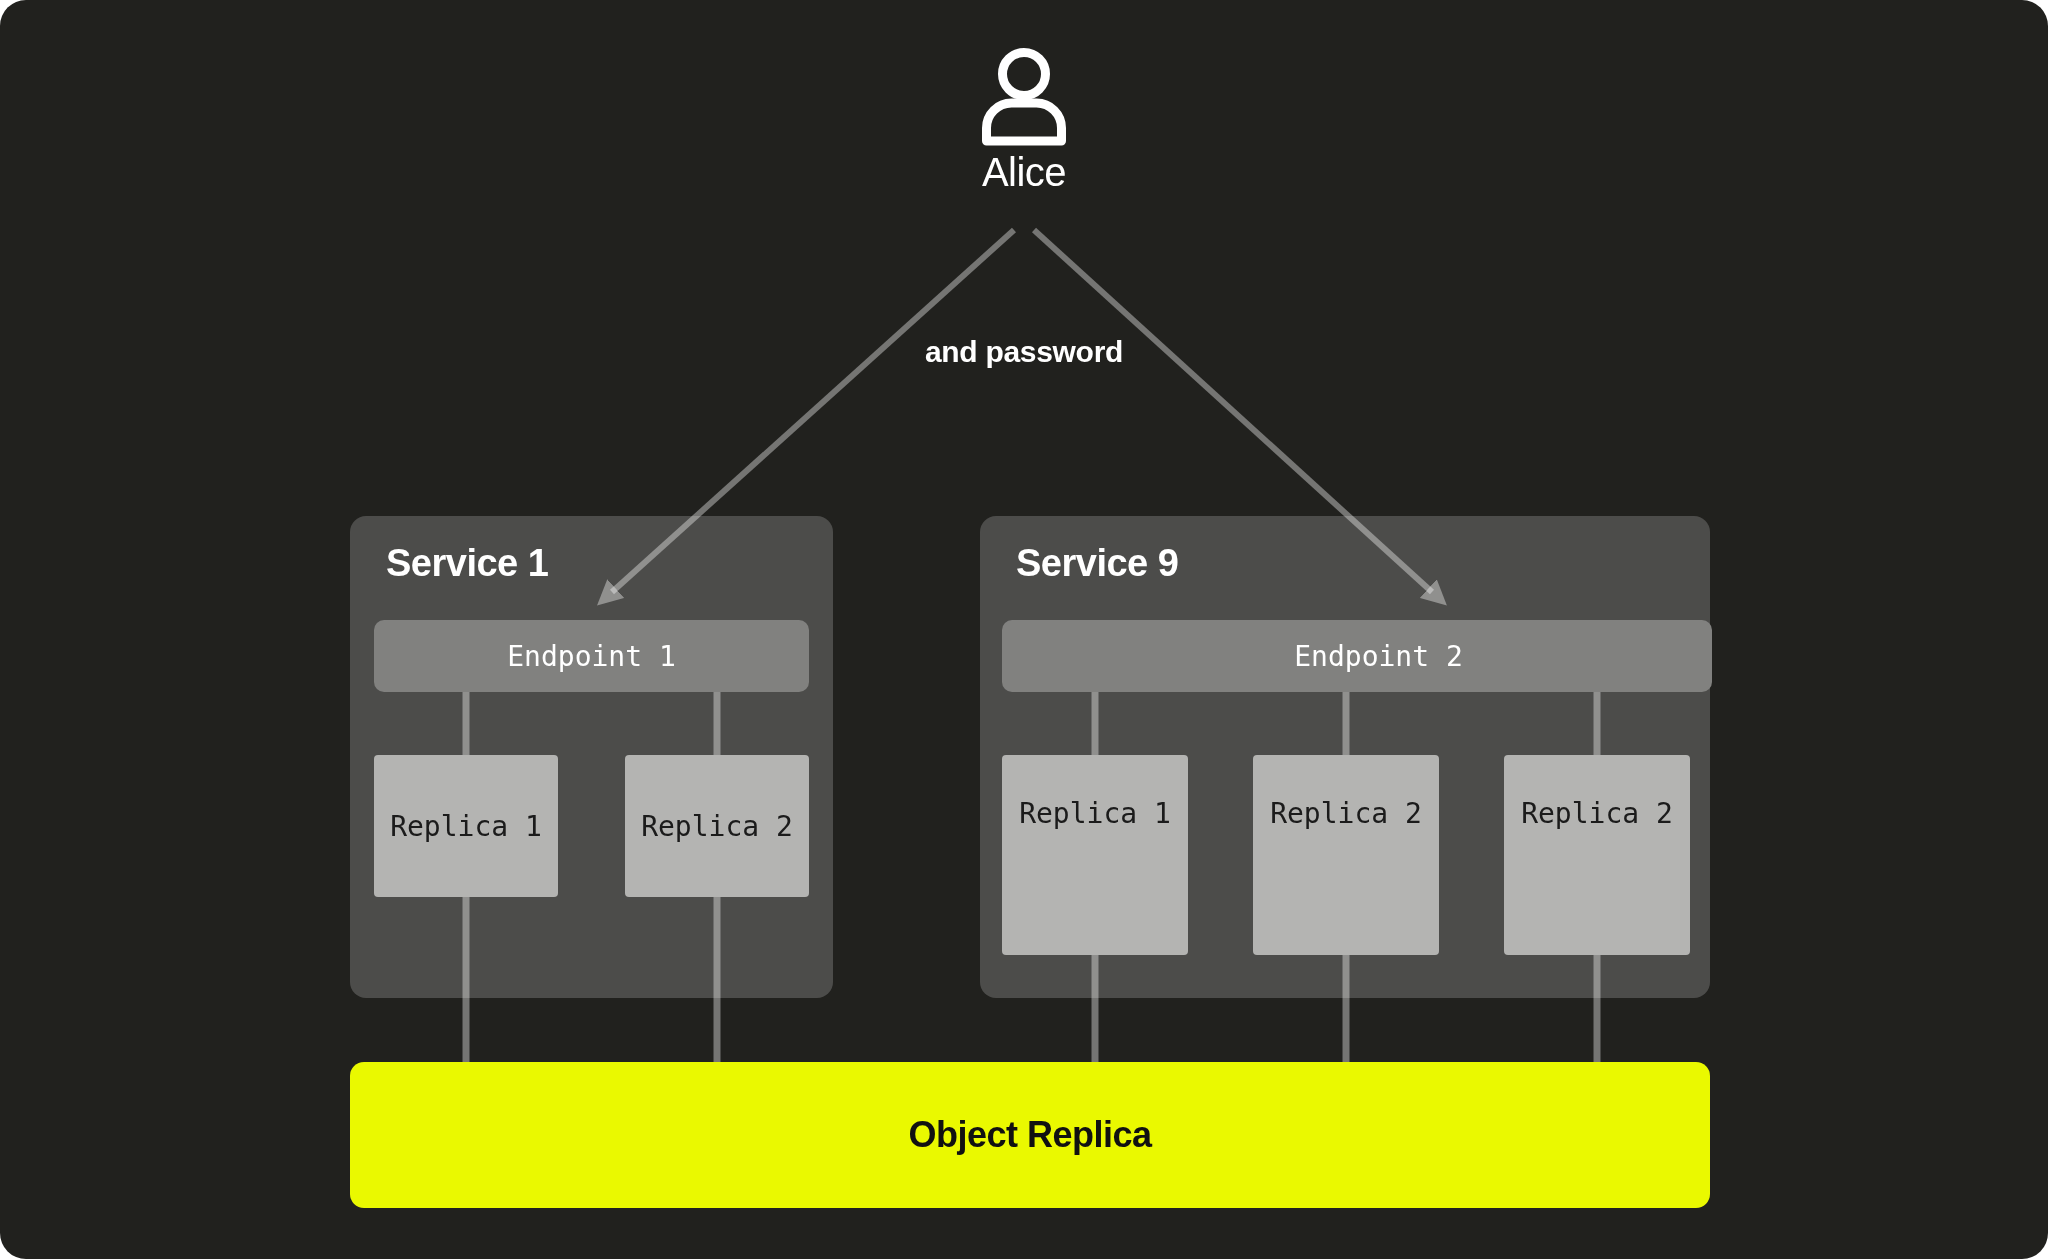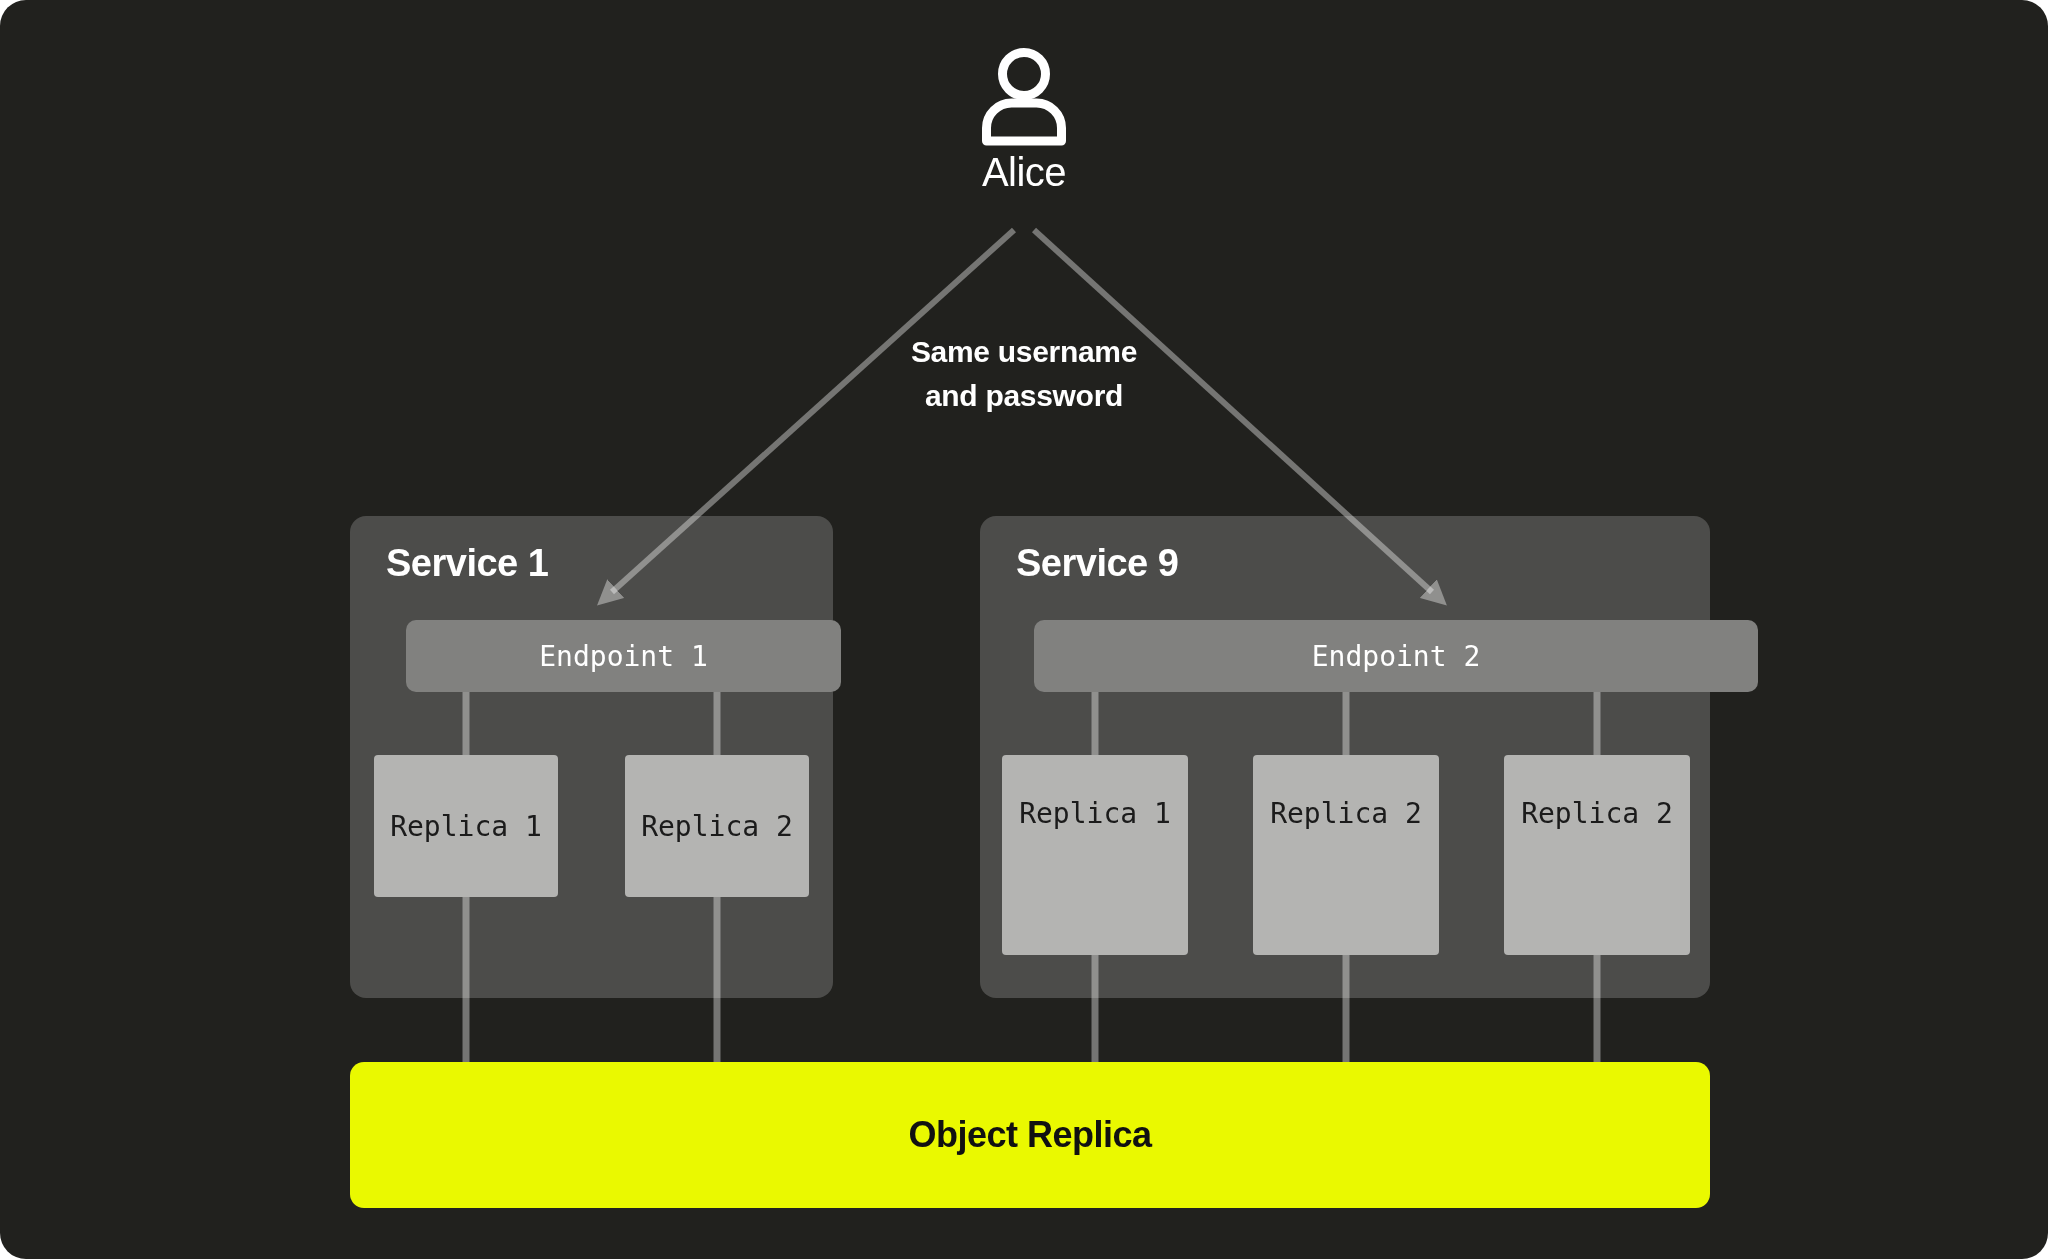--- a/index.html
+++ b/index.html
@@ -22,23 +22,23 @@
 
   .service{position:absolute;top:516px;height:482px;background:var(--service-box,#4c4c4a);
     border-radius:16px;z-index:1;}
   .service-1{left:350px;width:483px;}
   .service-2{left:980px;width:730px;}
   .service-title{position:absolute;left:36px;top:26px;font-size:38px;font-weight:700;
     color:var(--text-light,#fff);letter-spacing:-0.5px;}
 
   .endpoint{position:absolute;top:620px;height:72px;background:var(--endpoint-bar,#81817f);
     border-radius:10px;z-index:3;display:flex;align-items:center;justify-content:center;
-    font-family:"DejaVu Sans Mono",monospace;font-size:28px;color:var(--text-light,#fff);margin-left:32px;}
+    font-family:"DejaVu Sans Mono",monospace;font-size:28px;color:var(--text-light,#fff);}
   .endpoint-1{left:374px;width:435px;}
-  .endpoint-2{left:1002px;width:724px;}
+  .endpoint-2{left:1002px;width:667px;padding-left:43px;}
 
   .replica{position:absolute;top:755px;background:var(--replica-box,#b4b4b2);
     border-radius:4px;z-index:3;display:flex;justify-content:center;
     font-family:"DejaVu Sans Mono",monospace;font-size:28px;color:var(--text-dark,#1b1b1b);}
   .replica.short{height:142px;width:184px;align-items:center;}
   .replica.tall{height:200px;width:186px;align-items:flex-start;padding-top:42px;box-sizing:border-box;}
   .r-1-1{left:374px;} .r-1-2{left:625px;}
   .r-2-1{left:1002px;} .r-2-2{left:1253px;} .r-2-3{left:1504px;}
 
   .storage{position:absolute;left:350px;top:1062px;width:1360px;height:146px;
@@ -70,21 +70,20 @@
     <line x1="1597" y1="692" x2="1597" y2="1064" stroke-width="7"></line>
   </svg>
 
   <svg class="actor-icon" width="100" height="112" viewBox="0 0 100 112" xmlns="http://www.w3.org/2000/svg">
     <circle cx="50" cy="36" r="21.5"></circle>
     <path d="M12.5,103 V90 A25,25 0 0 1 37.5,65 H62.5 A25,25 0 0 1 87.5,90 V103 Z" stroke-linejoin="round"></path>
   </svg>
   <div class="actor-label">Alice</div>
 
   <div class="annotation">
-    <div>Same username</div>
     <div>and password</div>
   </div>
 
   <div class="service service-1">
     <div class="service-title">Service 1</div>
   </div>
   <div class="endpoint endpoint-1">Endpoint 1</div>
   <div class="replica short r-1-1">Replica 1</div>
   <div class="replica short r-1-2">Replica 2</div>
 

